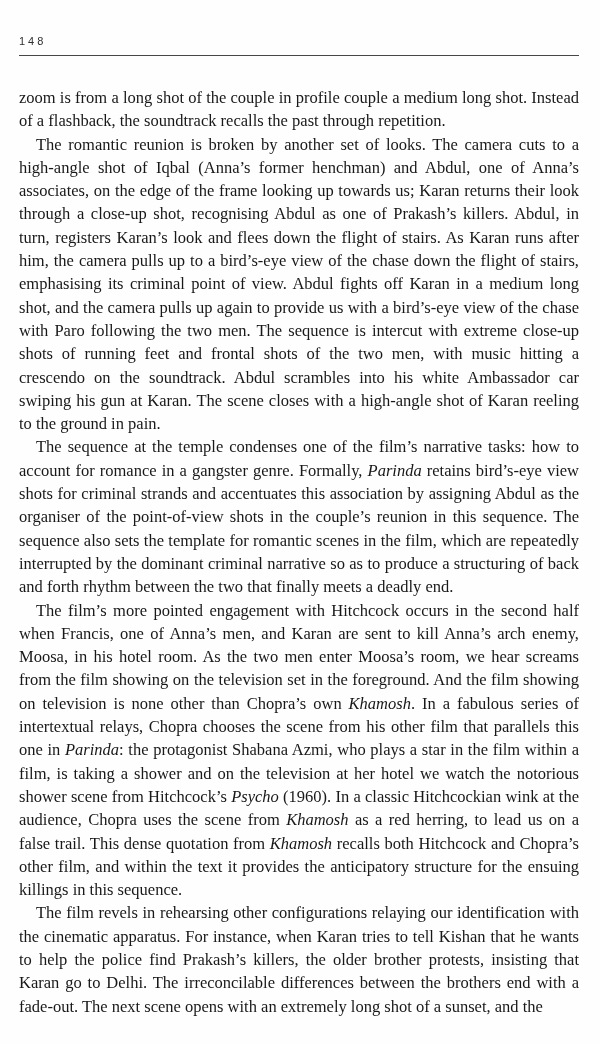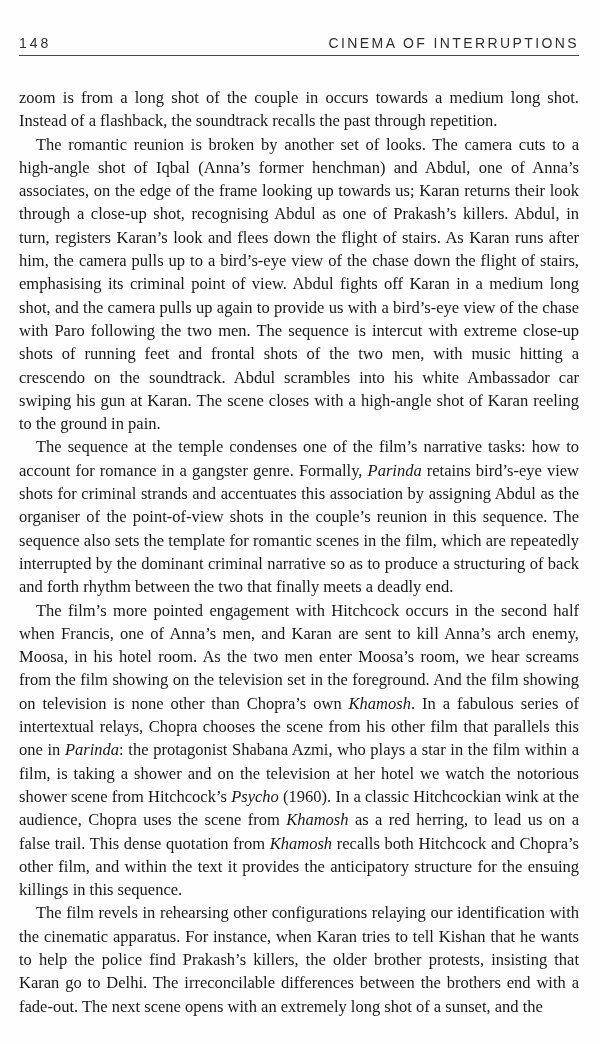--- a/index.html
+++ b/index.html
@@ -18,21 +18,21 @@
   }
   .running-head {
     position: absolute;
     top: 35px;
     left: 19px;
     right: 21px;
     display: flex;
     justify-content: space-between;
     align-items: baseline;
     font-family: "Liberation Sans", sans-serif;
-    font-size: 14px;
+    font-size: 11px;
     font-weight: 400;
     color: var(--header-text, #2f2f2f);
   }
   .page-num {
     letter-spacing: 3px;
   }
   .running-title {
     letter-spacing: 2.4px;
   }
   .head-rule {
@@ -62,23 +62,22 @@
   }
   .body-text i {
   }
 </style>
 </head>
 <body>
 
 <div class="page">
   <header class="running-head">
     <span class="page-num">148</span>
-    <span class="running-title">CINEMA OF INTERRUPTIONS</span>
   </header>
   <div class="head-rule"></div>
   <main class="body-text" id="body-text">
-      <p><span>zoom is from a long shot of the couple in occurs towards a medium long shot. Instead of a flashback, the soundtrack recalls the past through repetition.</span></p>
+      <p><span>zoom is from a long shot of the couple in profile couple a medium long shot. Instead of a flashback, the soundtrack recalls the past through repetition.</span></p>
       <p class="indent"><span>The romantic reunion is broken by another set of looks. The camera cuts to a high-angle shot of Iqbal (Anna’s former henchman) and Abdul, one of Anna’s associates, on the edge of the frame looking up towards us; Karan returns their look through a close-up shot, recognising Abdul as one of Prakash’s killers. Abdul, in turn, registers Karan’s look and flees down the flight of stairs. As Karan runs after him, the camera pulls up to a bird’s-eye view of the chase down the flight of stairs, emphasising its criminal point of view. Abdul fights off Karan in a medium long shot, and the camera pulls up again to provide us with a bird’s-eye view of the chase with Paro following the two men. The sequence is intercut with extreme close-up shots of running feet and frontal shots of the two men, with music hitting a crescendo on the soundtrack. Abdul scrambles into his white Ambassador car swiping his gun at Karan. The scene closes with a high-angle shot of Karan reeling to the ground in pain.</span></p>
       <p class="indent"><span>The sequence at the temple condenses one of the film’s narrative tasks: how to account for romance in a gangster genre. Formally, </span><i>Parinda</i><span> retains bird’s-eye view shots for criminal strands and accentuates this association by assigning Abdul as the organiser of the point-of-view shots in the couple’s reunion in this sequence. The sequence also sets the template for romantic scenes in the film, which are repeatedly interrupted by the dominant criminal narrative so as to produce a structuring of back and forth rhythm between the two that finally meets a deadly end.</span></p>
       <p class="indent"><span>The film’s more pointed engagement with Hitchcock occurs in the second half when Francis, one of Anna’s men, and Karan are sent to kill Anna’s arch enemy, Moosa, in his hotel room. As the two men enter Moosa’s room, we hear screams from the film showing on the television set in the foreground. And the film showing on television is none other than Chopra’s own </span><i>Khamosh</i><span>. In a fabulous series of intertextual relays, Chopra chooses the scene from his other film that parallels this one in </span><i>Parinda</i><span>: the protagonist Shabana Azmi, who plays a star in the film within a film, is taking a shower and on the television at her hotel we watch the notorious shower scene from Hitchcock’s </span><i>Psycho</i><span> (1960). In a classic Hitchcockian wink at the audience, Chopra uses the scene from </span><i>Khamosh</i><span> as a red herring, to lead us on a false trail. This dense quotation from </span><i>Khamosh</i><span> recalls both Hitchcock and Chopra’s other film, and within the text it provides the anticipatory structure for the ensuing killings in this sequence.</span></p>
       <p class="indent"><span>The film revels in rehearsing other configurations relaying our identification with the cinematic apparatus. For instance, when Karan tries to tell Kishan that he wants to help the police find Prakash’s killers, the older brother protests, insisting that Karan go to Delhi. The irreconcilable differences between the brothers end with a fade-out. The next scene opens with an extremely long shot of a sunset, and the</span></p>
     </main>
 </div>
 
 </body></html>

